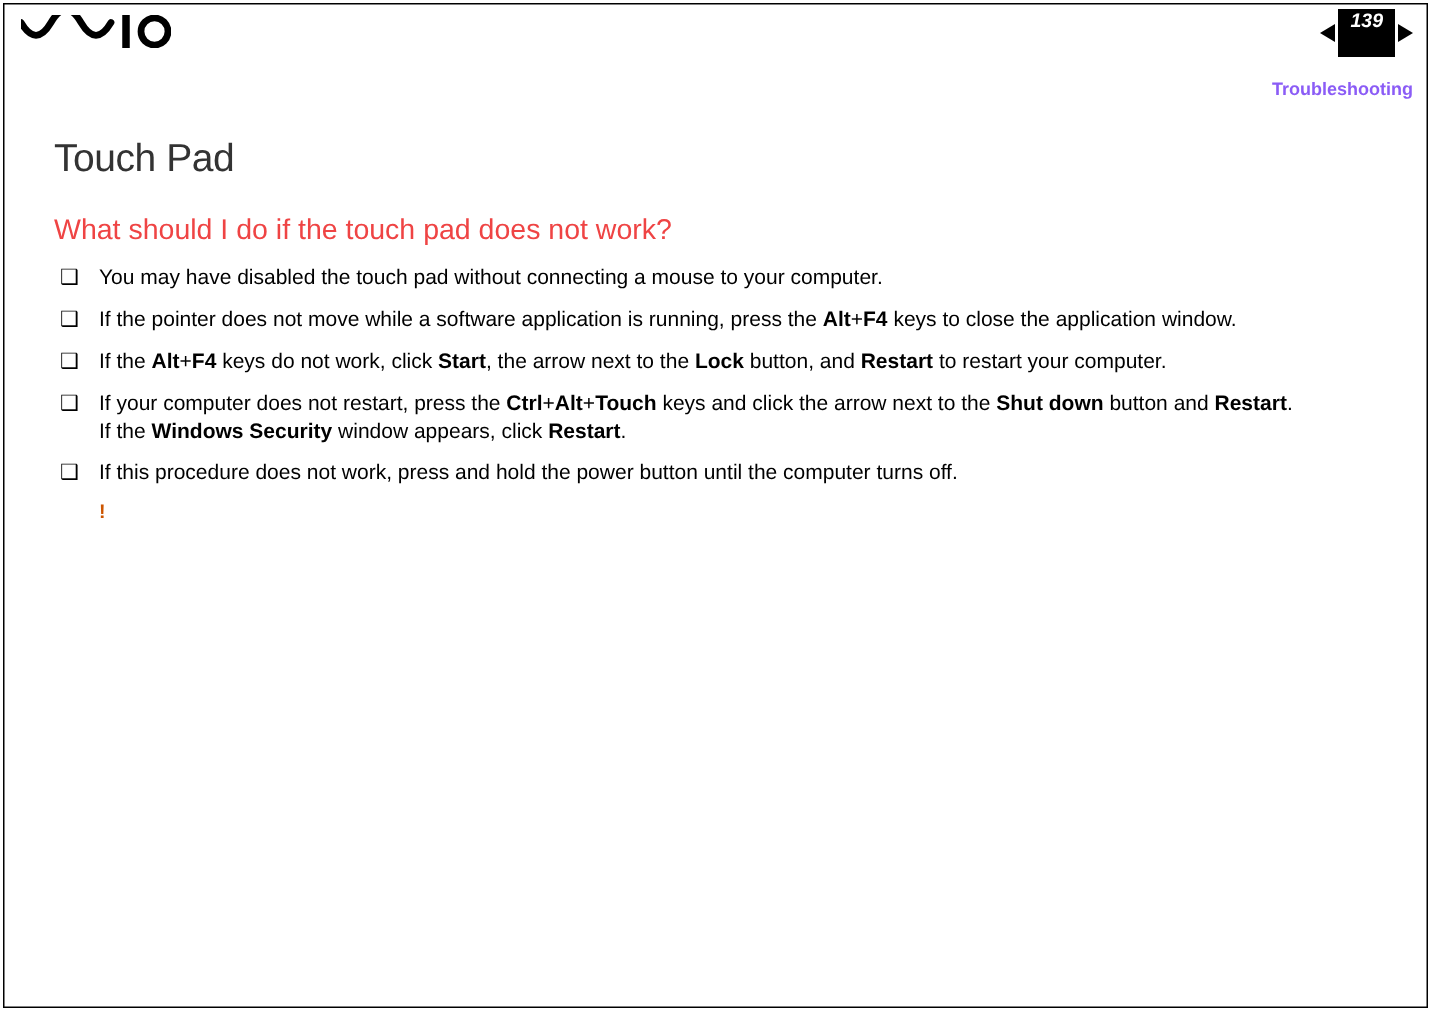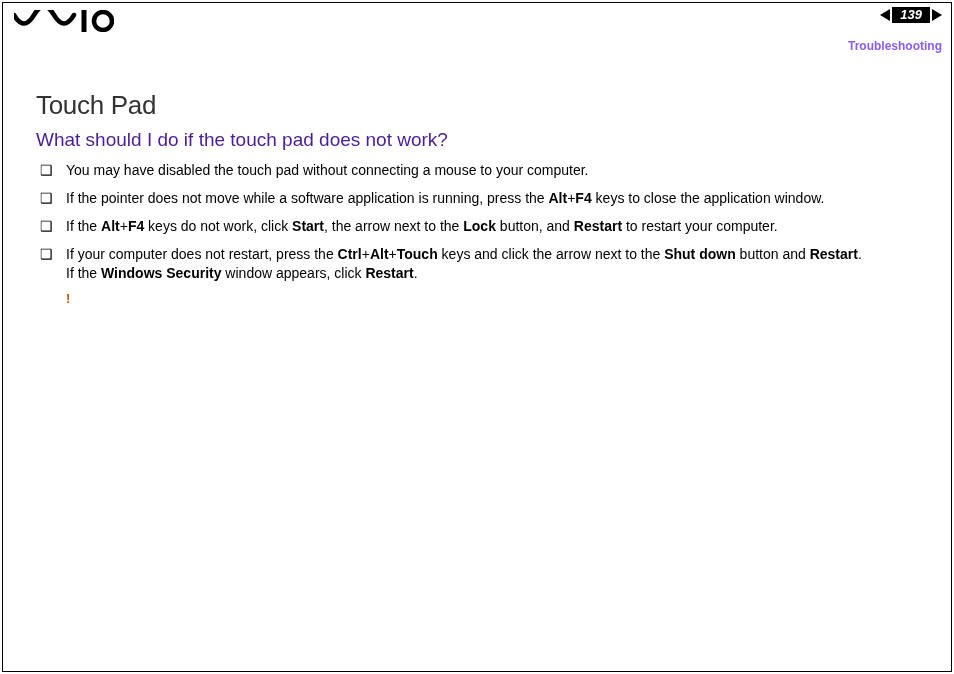--- a/index.html
+++ b/index.html
@@ -44,21 +44,21 @@
       border-left: 10px solid #000;
     }
     .page-num-box {
       background: #000;
       color: #fff;
       font-weight: bold;
       font-style: italic;
       font-size: 13px;
       padding: 0 8px;
       line-height: 16px;
-      height: 16px;
+      height: 32px;
       display: inline-block;
     }
     .section-label {
       font-weight: bold;
       font-size: 12px;
       color: #8b5cf6;
       margin-top: 14px;
     }
     .logo {
       position: absolute;
@@ -72,26 +72,26 @@
     .content {
       position: absolute;
       left: 36px;
       right: 30px;
       top: 90px;
     }
     .title {
       font-size: 26px;
       color: #333;
       font-weight: normal;
-      margin-bottom: 8px;
+      margin-bottom: 22px;
       letter-spacing: -0.3px;
     }
     .subtitle {
       font-size: 19px;
-      color: #4c1d95;
+      color: #ef4444;
       font-weight: normal;
       margin-bottom: 10px;
     }
     .body-list {
       list-style: none;
       font-size: 14px;
       color: #000;
       line-height: 1.35;
     }
     .body-list li {
@@ -146,15 +146,16 @@
 </div>
 
 <div class="content">
   <h1 class="title">Touch Pad</h1>
   <h2 class="subtitle">What should I do if the touch pad does not work?</h2>
   <ul class="body-list">
       <li>You may have disabled the touch pad without connecting a mouse to your computer.</li>
       <li>If the pointer does not move while a software application is running, press the <b>Alt</b>+<b>F4</b> keys to close the application window.</li>
       <li>If the <b>Alt</b>+<b>F4</b> keys do not work, click <b>Start</b>, the arrow next to the <b>Lock</b> button, and <b>Restart</b> to restart your computer.</li>
       <li>If your computer does not restart, press the <b>Ctrl</b>+<b>Alt</b>+<b>Touch</b> keys and click the arrow next to the <b>Shut down</b> button and <b>Restart</b>.<br>If the <b>Windows Security</b> window appears, click <b>Restart</b>.</li>
+      <li>If this procedure does not work, press and hold the power button until the computer turns off.</li>
     </ul>
   <div class="warn-mark">!</div>
 </div>
 
 </body></html>

